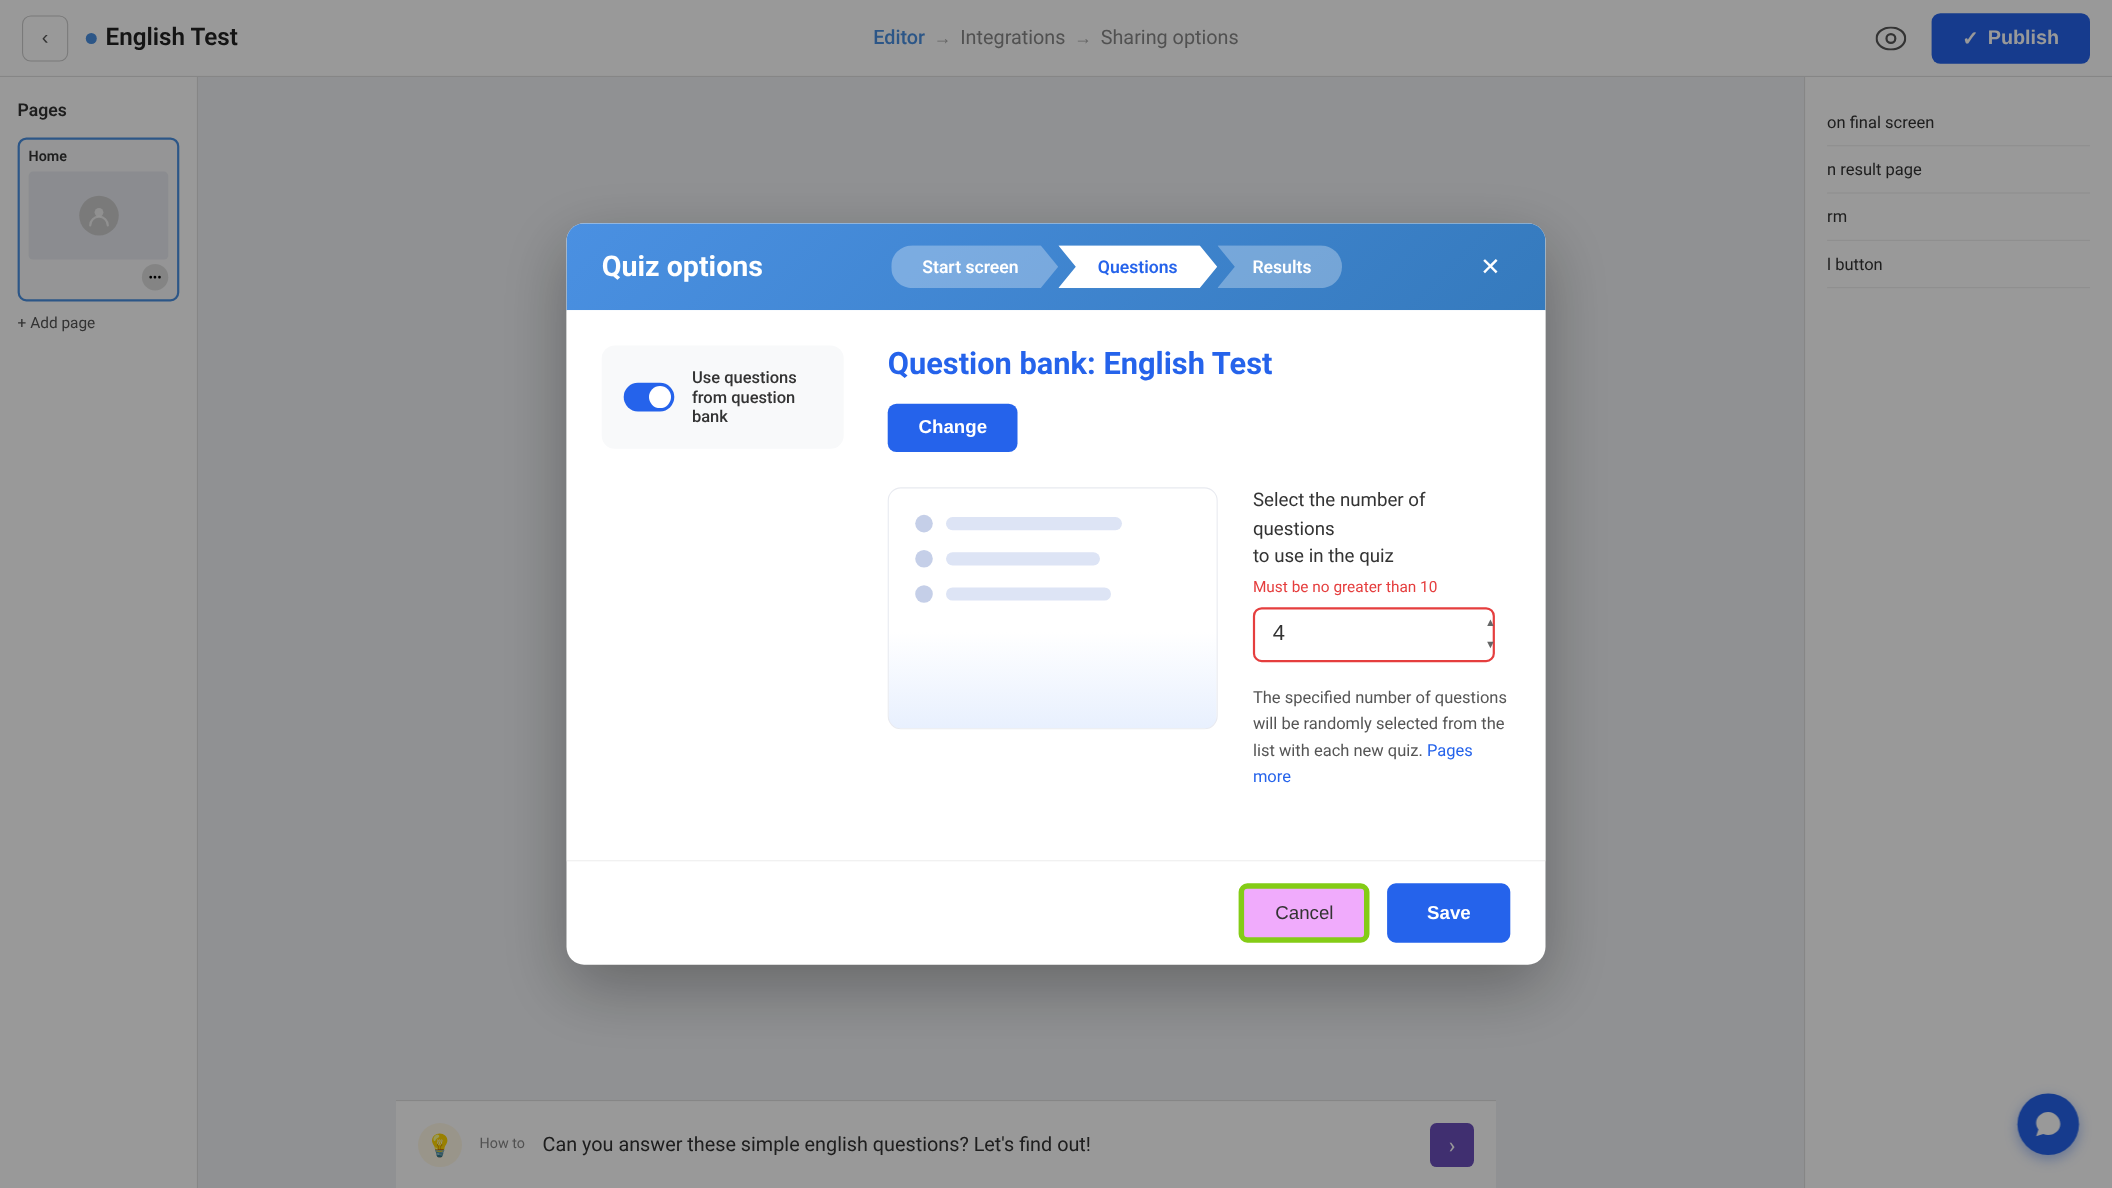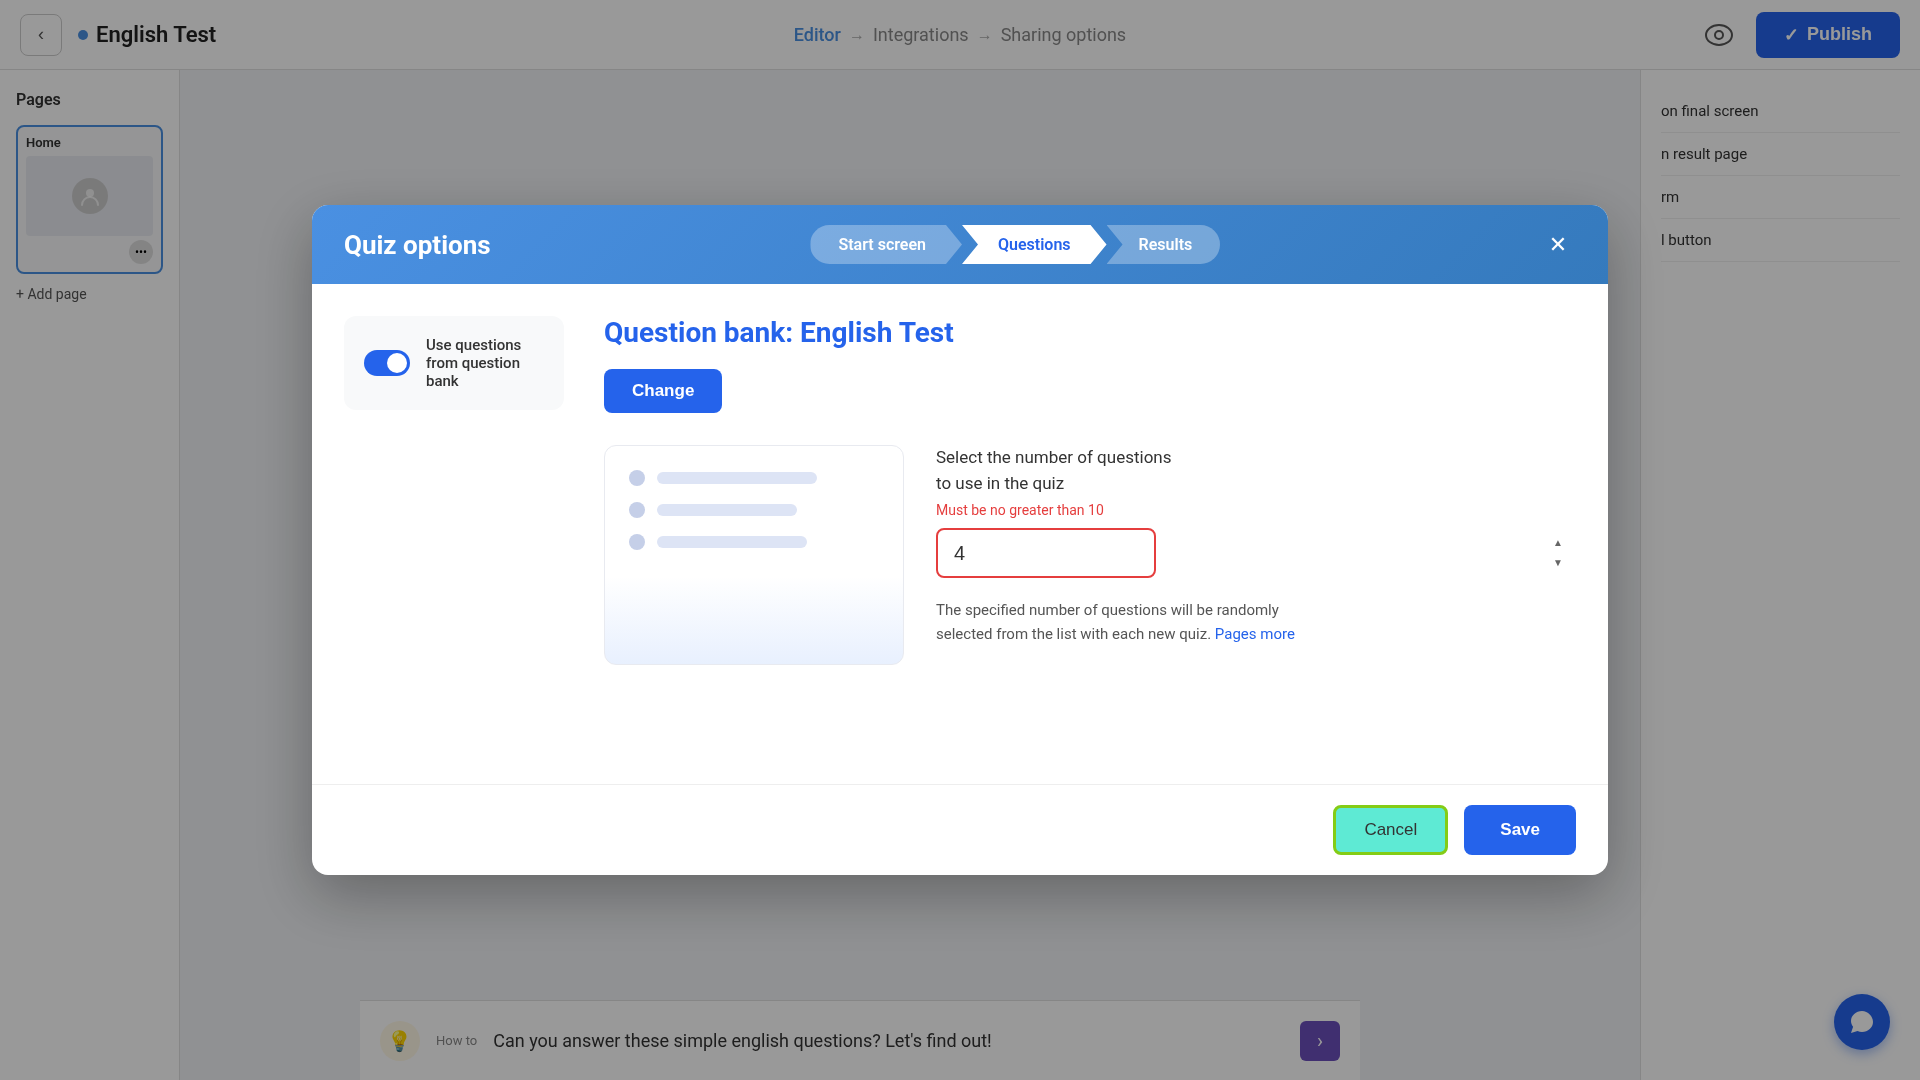--- a/index.html
+++ b/index.html
@@ -278,21 +278,21 @@
       top: 0; left: 0; right: 0; bottom: 0;
       background: rgba(0,0,0,0.4);
       z-index: 500;
       display: flex;
       align-items: center;
       justify-content: center;
     }
 
     
     .modal {
-      width: 1296px;
+      width: 890px;
       max-height: 820px;
       background: #fff;
       border-radius: 16px;
       overflow: hidden;
       display: flex;
       flex-direction: column;
       box-shadow: 0 20px 60px rgba(0,0,0,0.3);
     }
     .modal-header {
       background: linear-gradient(135deg, #4a90e2 0%, #357abd 100%);
@@ -516,23 +516,23 @@
       text-decoration: none;
     }
     .modal-footer {
       padding: 20px 32px;
       display: flex;
       justify-content: flex-end;
       gap: 16px;
       border-top: 1px solid #eee;
     }
     .cancel-btn {
-      background: #5eead4;
-      color: #333;
-      border: 3px solid #84cc16;
+      background: #f0abfc;
+      color: #333;
+      border: 5px solid #84cc16;
       border-radius: 8px;
       padding: 12px 28px;
       font-size: 17px;
       font-weight: 500;
       cursor: pointer;
     }
     .save-btn {
       background: #2563eb;
       color: #fff;
       border: none;

